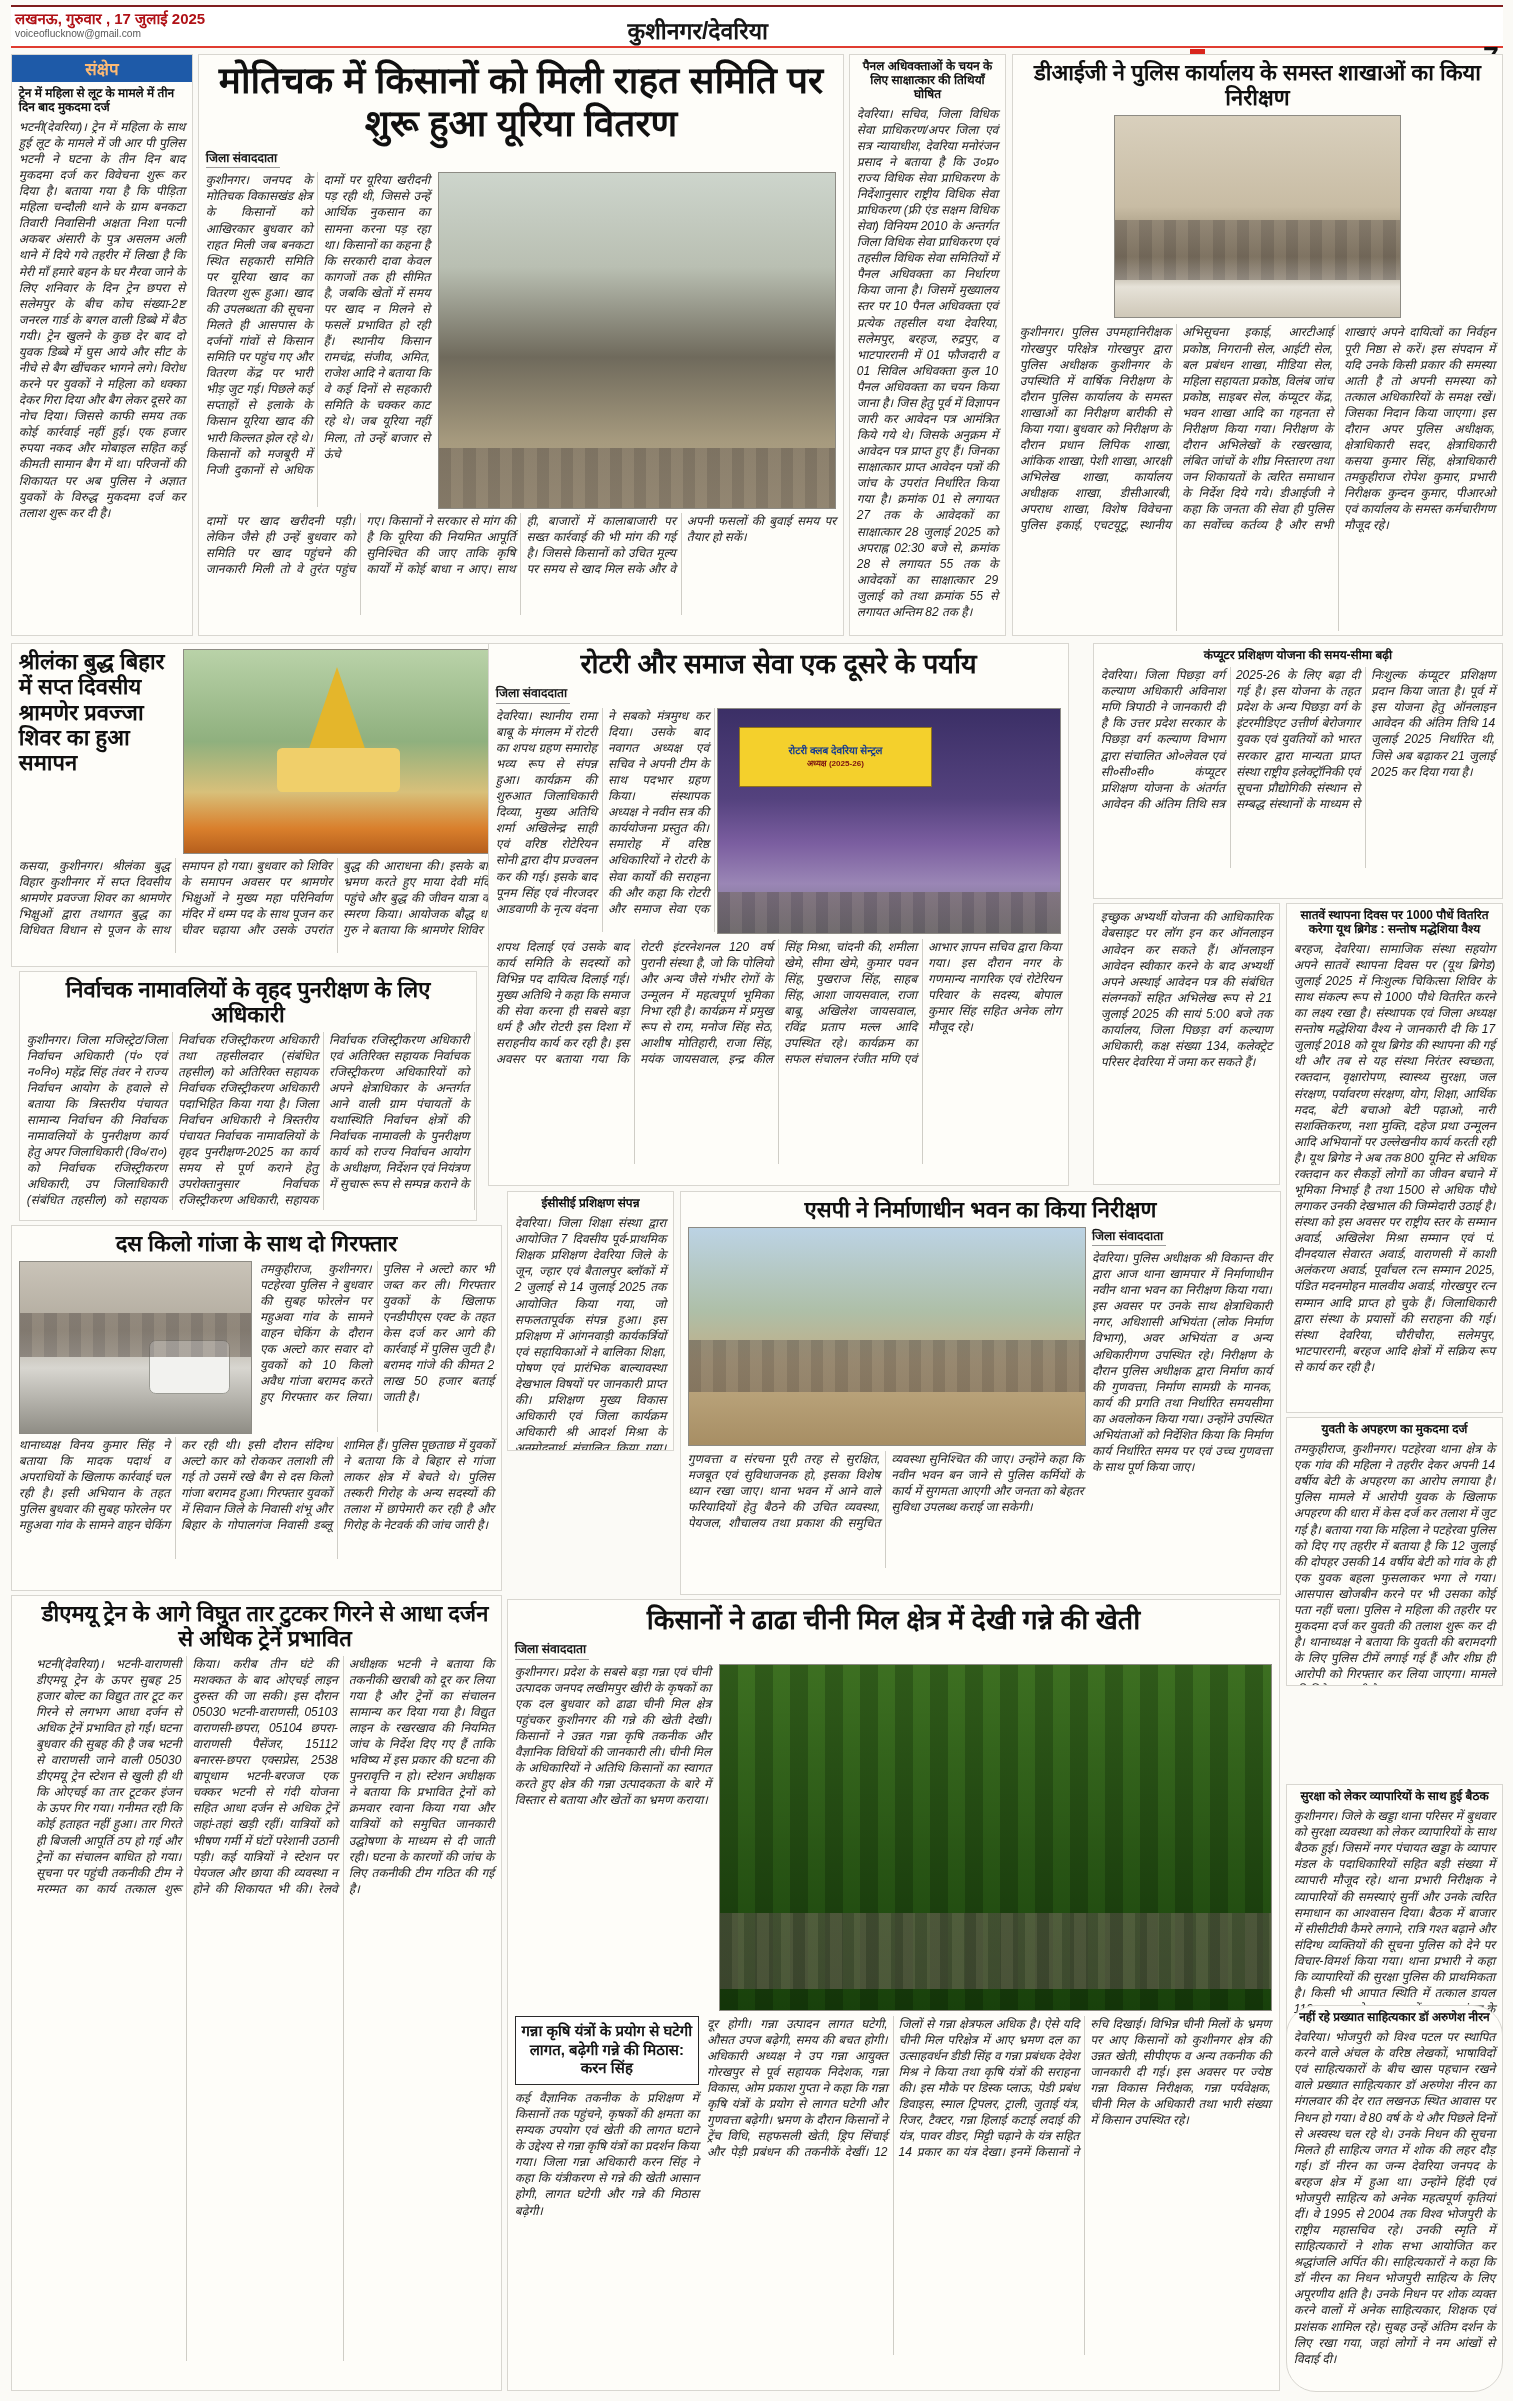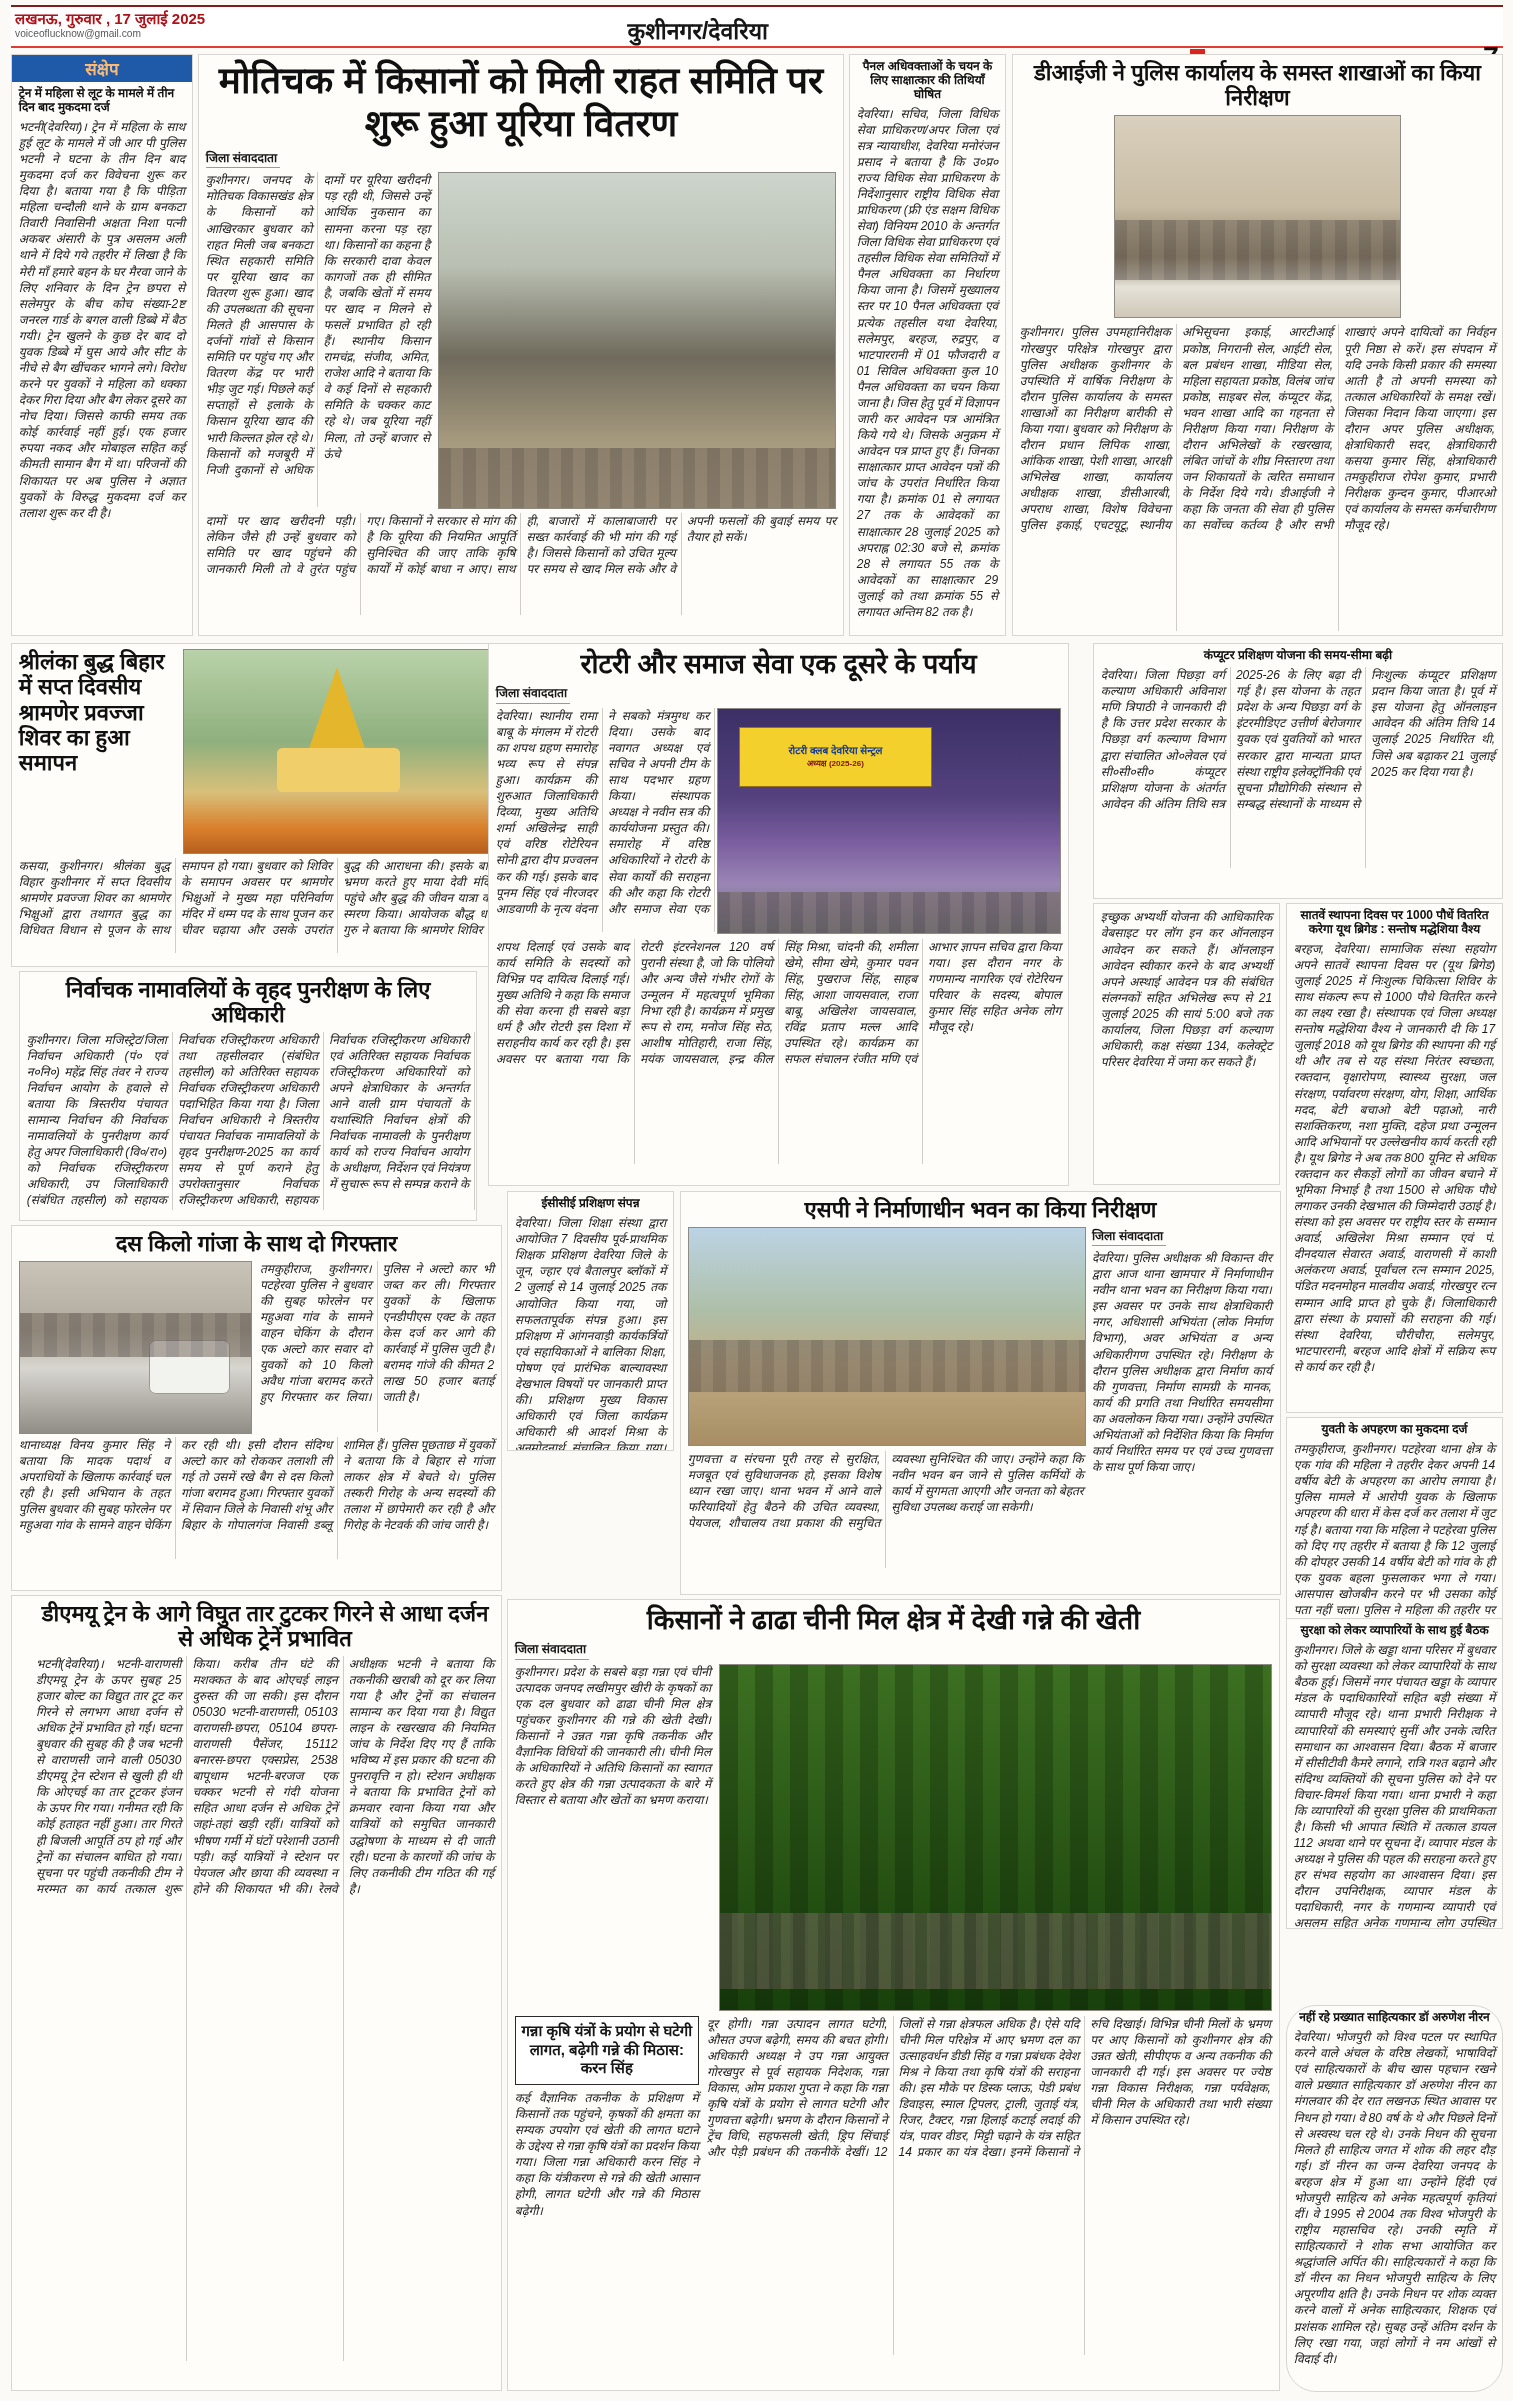--- a/index.html
+++ b/index.html
@@ -205,21 +205,21 @@
       </div>
       <div class="bt c3" style="width:564px;height:100%;">दूर होगी। गन्ना उत्पादन लागत घटेगी, औसत उपज बढ़ेगी, समय की बचत होगी। अधिकारी अध्यक्ष ने उप गन्ना आयुक्त गोरखपुर से पूर्व सहायक निदेशक, गन्ना विकास, ओम प्रकाश गुप्ता ने कहा कि गन्ना कृषि यंत्रों के प्रयोग से लागत घटेगी और गुणवत्ता बढ़ेगी। भ्रमण के दौरान किसानों ने ट्रेंच विधि, सहफसली खेती, ड्रिप सिंचाई और पेड़ी प्रबंधन की तकनीकें देखीं। 12 जिलों से गन्ना क्षेत्रफल अधिक है। ऐसे यदि चीनी मिल परिक्षेत्र में आए भ्रमण दल का उत्साहवर्धन डीडी सिंह व गन्ना प्रबंधक देवेश मिश्र ने किया तथा कृषि यंत्रों की सराहना की। इस मौके पर डिस्क प्लाऊ, पेडी प्रबंध डिवाइस, स्माल ट्रिपलर, ट्राली, जुताई यंत्र, रिजर, टैक्टर, गन्ना हिलाई कटाई लदाई की यंत्र, पावर वीडर, मिट्टी चढ़ाने के यंत्र सहित 14 प्रकार का यंत्र देखा। इनमें किसानों ने रुचि दिखाई। विभिन्न चीनी मिलों के भ्रमण पर आए किसानों को कुशीनगर क्षेत्र की उन्नत खेती, सीपीएफ व अन्य तकनीक की जानकारी दी गई। इस अवसर पर ज्येष्ठ गन्ना विकास निरीक्षक, गन्ना पर्यवेक्षक, चीनी मिल के अधिकारी तथा भारी संख्या में किसान उपस्थित रहे।</div>
     </div>
   </section>
 
   <section class="abs art" style="left:11px;top:1595px;width:491px;height:796px;padding-left:24px;">
     <h2 class="hl hl-md">डीएमयू ट्रेन के आगे विघुत तार टुटकर गिरने से आधा दर्जन से अधिक ट्रेनें प्रभावित</h2>
     <div class="bt c3" style="height:705px;">भटनी(देवरिया)। भटनी-वाराणसी डीएमयू ट्रेन के ऊपर सुबह 25 हजार बोल्ट का विद्युत तार टूट कर गिरने से लगभग आधा दर्जन से अधिक ट्रेनें प्रभावित हो गईं। घटना बुधवार की सुबह की है जब भटनी से वाराणसी जाने वाली 05030 डीएमयू ट्रेन स्टेशन से खुली ही थी कि ओएचई का तार टूटकर इंजन के ऊपर गिर गया। गनीमत रही कि कोई हताहत नहीं हुआ। तार गिरते ही बिजली आपूर्ति ठप हो गई और ट्रेनों का संचालन बाधित हो गया। सूचना पर पहुंची तकनीकी टीम ने मरम्मत का कार्य तत्काल शुरू किया। करीब तीन घंटे की मशक्कत के बाद ओएचई लाइन दुरुस्त की जा सकी। इस दौरान 05030 भटनी-वाराणसी, 05103 वाराणसी-छपरा, 05104 छपरा-वाराणसी पैसेंजर, 15112 बनारस-छपरा एक्सप्रेस, 2538 बापूधाम भटनी-बरजज एक चक्कर भटनी से गंदी योजना सहित आधा दर्जन से अधिक ट्रेनें जहां-तहां खड़ी रहीं। यात्रियों को भीषण गर्मी में घंटों परेशानी उठानी पड़ी। कई यात्रियों ने स्टेशन पर पेयजल और छाया की व्यवस्था न होने की शिकायत भी की। रेलवे अधीक्षक भटनी ने बताया कि तकनीकी खराबी को दूर कर लिया गया है और ट्रेनों का संचालन सामान्य कर दिया गया है। विद्युत लाइन के रखरखाव की नियमित जांच के निर्देश दिए गए हैं ताकि भविष्य में इस प्रकार की घटना की पुनरावृत्ति न हो। स्टेशन अधीक्षक ने बताया कि प्रभावित ट्रेनों को क्रमवार रवाना किया गया और यात्रियों को समुचित जानकारी उद्घोषणा के माध्यम से दी जाती रही। घटना के कारणों की जांच के लिए तकनीकी टीम गठित की गई है।</div>
   </section>
 
-  <section class="abs art" style="left:1286px;top:1618px;width:217px;height:311px;">
+  <section class="abs art" style="left:1286px;top:1784px;width:217px;height:311px;">
     <h2 class="hl hl-sm">सुरक्षा को लेकर व्यापारियों के साथ हुई बैठक</h2>
     <div class="bt">कुशीनगर। जिले के खड्डा थाना परिसर में बुधवार को सुरक्षा व्यवस्था को लेकर व्यापारियों के साथ बैठक हुई। जिसमें नगर पंचायत खड्डा के व्यापार मंडल के पदाधिकारियों सहित बड़ी संख्या में व्यापारी मौजूद रहे। थाना प्रभारी निरीक्षक ने व्यापारियों की समस्याएं सुनीं और उनके त्वरित समाधान का आश्वासन दिया। बैठक में बाजार में सीसीटीवी कैमरे लगाने, रात्रि गश्त बढ़ाने और संदिग्ध व्यक्तियों की सूचना पुलिस को देने पर विचार-विमर्श किया गया। थाना प्रभारी ने कहा कि व्यापारियों की सुरक्षा पुलिस की प्राथमिकता है। किसी भी आपात स्थिति में तत्काल डायल 112 अथवा थाने पर सूचना दें। व्यापार मंडल के अध्यक्ष ने पुलिस की पहल की सराहना करते हुए हर संभव सहयोग का आश्वासन दिया। इस दौरान उपनिरीक्षक, व्यापार मंडल के पदाधिकारी, नगर के गणमान्य व्यापारी एवं असलम सहित अनेक गणमान्य लोग उपस्थित रहे।</div>
   </section>
 
   <section class="abs art" style="left:1286px;top:2005px;width:217px;height:387px;border-radius:30px;">
     <h2 class="hl hl-sm">नहीं रहे प्रख्यात साहित्यकार डॉ अरुणेश नीरन</h2>
     <div class="bt">देवरिया। भोजपुरी को विश्व पटल पर स्थापित करने वाले अंचल के वरिष्ठ लेखकों, भाषाविदों एवं साहित्यकारों के बीच खास पहचान रखने वाले प्रख्यात साहित्यकार डॉ अरुणेश नीरन का मंगलवार की देर रात लखनऊ स्थित आवास पर निधन हो गया। वे 80 वर्ष के थे और पिछले दिनों से अस्वस्थ चल रहे थे। उनके निधन की सूचना मिलते ही साहित्य जगत में शोक की लहर दौड़ गई। डॉ नीरन का जन्म देवरिया जनपद के बरहज क्षेत्र में हुआ था। उन्होंने हिंदी एवं भोजपुरी साहित्य को अनेक महत्वपूर्ण कृतियां दीं। वे 1995 से 2004 तक विश्व भोजपुरी के राष्ट्रीय महासचिव रहे। उनकी स्मृति में साहित्यकारों ने शोक सभा आयोजित कर श्रद्धांजलि अर्पित की। साहित्यकारों ने कहा कि डॉ नीरन का निधन भोजपुरी साहित्य के लिए अपूरणीय क्षति है। उनके निधन पर शोक व्यक्त करने वालों में अनेक साहित्यकार, शिक्षक एवं प्रशंसक शामिल रहे। सुबह उन्हें अंतिम दर्शन के लिए रखा गया, जहां लोगों ने नम आंखों से विदाई दी।</div>
   </section>
 
 </div>

